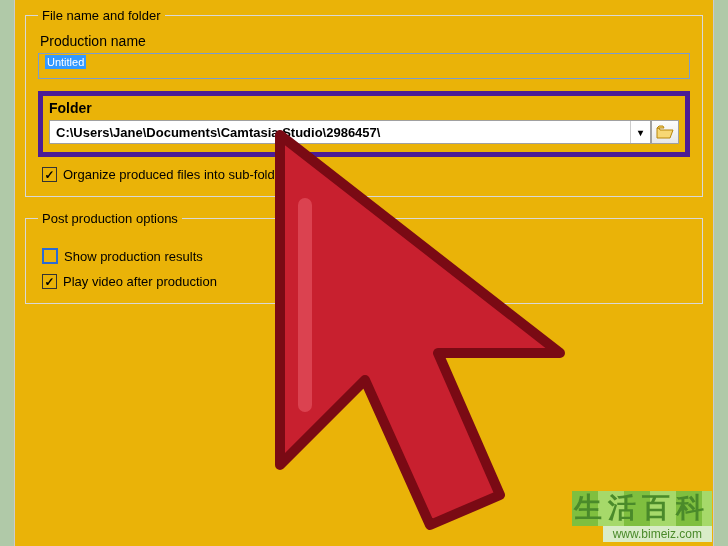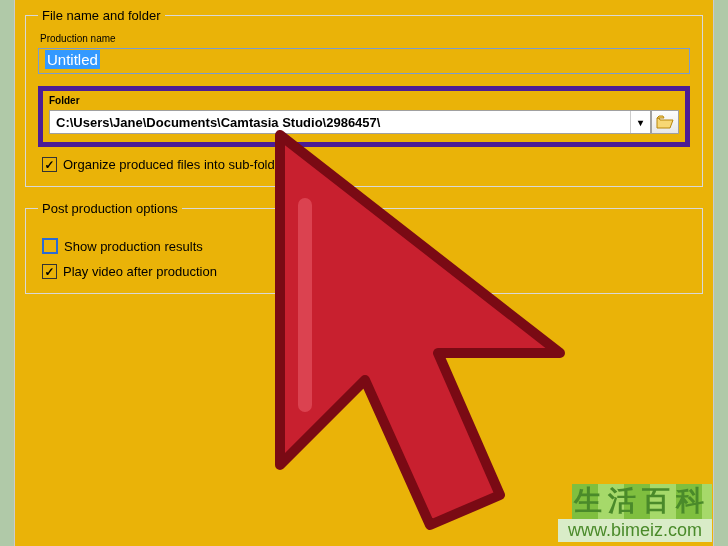--- a/index.html
+++ b/index.html
@@ -28,29 +28,29 @@
     border: 1px solid #d8d8d8;
     margin: 0 0 14px 0;
     padding: 8px 12px 14px 12px;
   }
   legend {
     padding: 0 4px;
     font-size: 13px;
     color: #000;
   }
   .sublabel {
-    font-size: 10px;
+    font-size: 14px;
     margin: 2px 0 4px 2px;
   }
   .input-text {
     width: 100%;
     height: 26px;
     border: 1px solid #7a9ccf;
     padding: 2px 6px;
-    font-size: 15px;
+    font-size: 11px;
     font-family: inherit;
   }
   .input-text .selected {
     background: #3399ff;
     color: #fff;
     padding: 1px 2px;
   }
   .highlight-box {
     border: 5px solid #4c1d95;
     padding: 4px 6px 8px 6px;
@@ -134,21 +134,21 @@
     font-weight: bold;
     color: #4a8a2a;
     letter-spacing: 6px;
     background: repeating-linear-gradient(90deg, #7fbf3f 0 26px, #a6d96a 26px 52px);
     padding: 2px 2px;
     line-height: 1.1;
   }
   .wm-bot {
     display: inline-block;
     color: #4a8a2a;
-    font-size: 18px;
+    font-size: 12px;
     background: #d9ecc8;
     padding: 1px 10px;
   }
 </style>
 </head>
 <body>
 
 <div class="panel">
 
   <fieldset>

